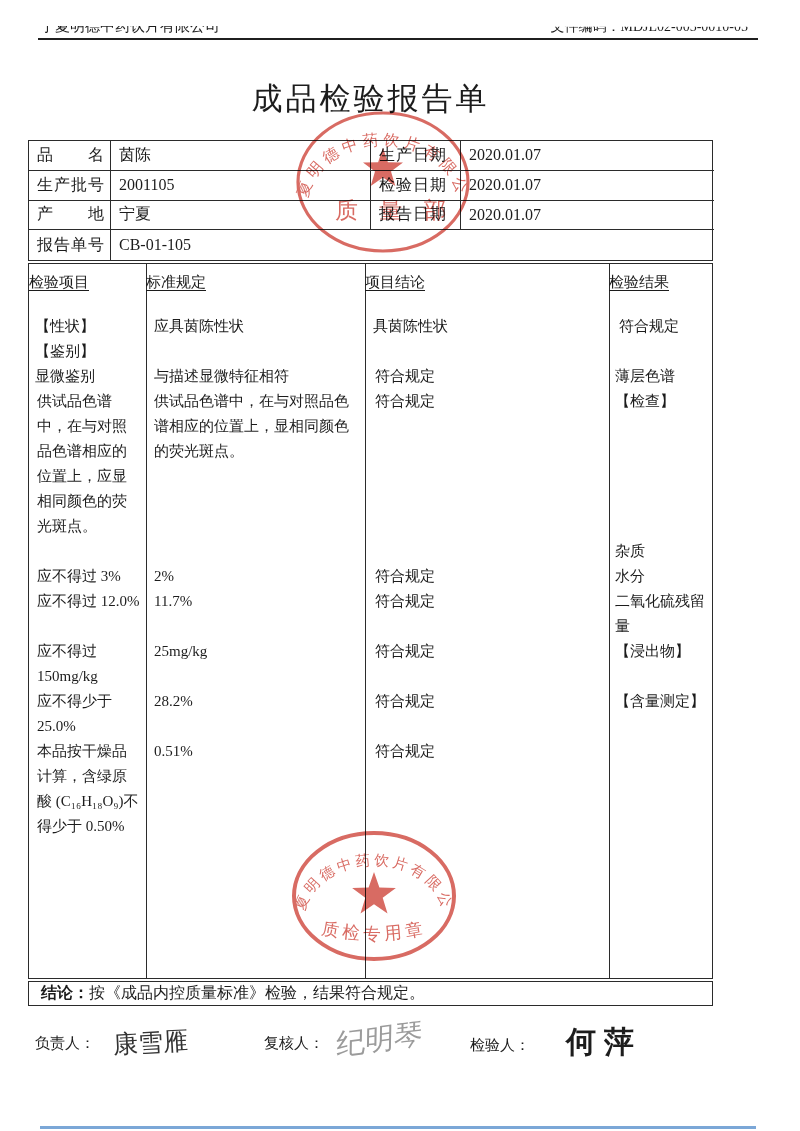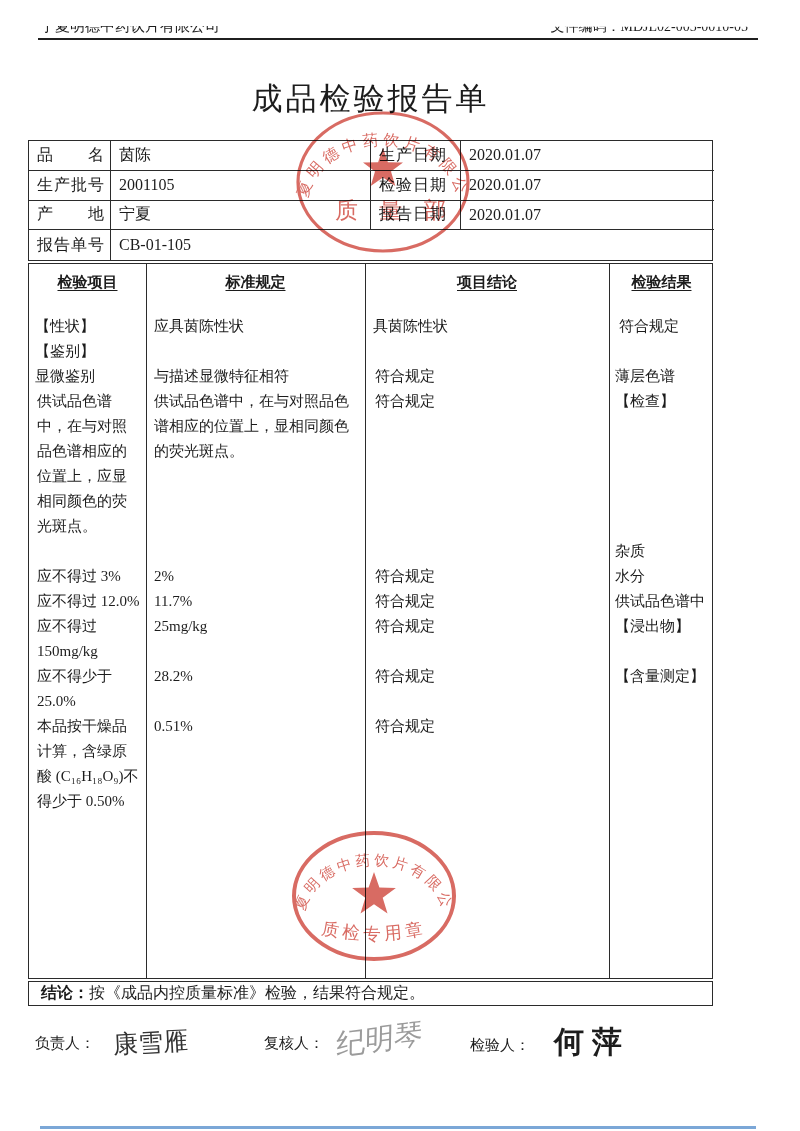--- a/index.html
+++ b/index.html
@@ -52,21 +52,21 @@
     border:1.5px solid #2b2b2b;box-sizing:border-box;
   }
   .vline{position:absolute;top:0;bottom:0;width:0;border-left:1px solid #2b2b2b;}
   .vl1{left:117px;} .vl2{left:336px;} .vl3{left:580px;}
   .mt-grid{
     position:absolute;left:0;top:0;width:100%;
     display:grid;grid-template-columns:117px 219px 244px 105px;
     font-size:15px;line-height:25px;
   }
   .mt-grid .hcell{
-    text-align:center;padding-top:6px;padding-bottom:4px;height:28px;font-weight:bold;
+    padding-top:6px;padding-bottom:4px;height:28px;
   }
   .mt-grid .hcell span{text-decoration:underline;text-underline-offset:3px;}
   .mt-grid .c1{padding-left:6px;}
   .mt-grid .c2{padding-left:8px;padding-right:5px;}
   .mt-grid .c3{padding-left:8px;padding-right:4px;}
   .mt-grid .c4{padding-left:10px;}
   .mt-grid .first{padding-top:12px;}
   
   .conclusion-box{
     position:absolute;left:28px;top:981px;width:685px;height:25px;
@@ -77,21 +77,21 @@
   
   .sig-row{position:absolute;left:0;top:1022px;width:800px;height:70px;font-size:15px;}
   .sig-group{position:absolute;top:8px;white-space:nowrap;}
   .sg1{left:35px;} .sg2{left:264px;} .sg3{left:470px;}
   .handwriting{
     display:inline-block;font-family:"DejaVu Sans",sans-serif;
     vertical-align:middle;
   }
   .sig1{font-size:25px;color:#333;transform:rotate(-3deg);margin-left:18px;margin-top:-4px;}
   .sig2{font-size:29px;color:#9b9b9b;transform:rotate(-7deg) skewX(-8deg);margin-left:12px;margin-top:-10px;}
-  .sig3{font-size:30px;color:#1d1d1d;letter-spacing:8px;margin-left:24px;margin-top:-8px;font-weight:600;}
+  .sig3{font-size:30px;color:#1d1d1d;letter-spacing:8px;margin-left:36px;margin-top:-8px;font-weight:600;}
   
   .stamp{position:absolute;mix-blend-mode:multiply;opacity:.82;}
   .stamp-top{left:294px;top:110px;}
   .stamp-bottom{left:290px;top:829px;}
   .stamp text,.stamp textPath{font-family:"DejaVu Sans",sans-serif;}
   
   .bottom-line{position:absolute;left:40px;top:1126px;width:716px;height:3px;background:#7ba7d7;}
 </style>
 </head>
 <body>
@@ -163,21 +163,21 @@
       <div class="c1">杂质</div>
       <div class="c2">应不得过 3%</div>
       <div class="c3">2%</div>
       <div class="c4">符合规定</div>
 
       <div class="c1">水分</div>
       <div class="c2">应不得过 12.0%</div>
       <div class="c3">11.7%</div>
       <div class="c4">符合规定</div>
 
-      <div class="c1">供试品色谱中</div>
+      <div class="c1">二氧化硫残留量</div>
       <div class="c2">应不得过 150mg/kg</div>
       <div class="c3">25mg/kg</div>
       <div class="c4">符合规定</div>
 
       <div class="c1">【浸出物】</div>
       <div class="c2">应不得少于 25.0%</div>
       <div class="c3">28.2%</div>
       <div class="c4">符合规定</div>
 
       <div class="c1">【含量测定】</div>

